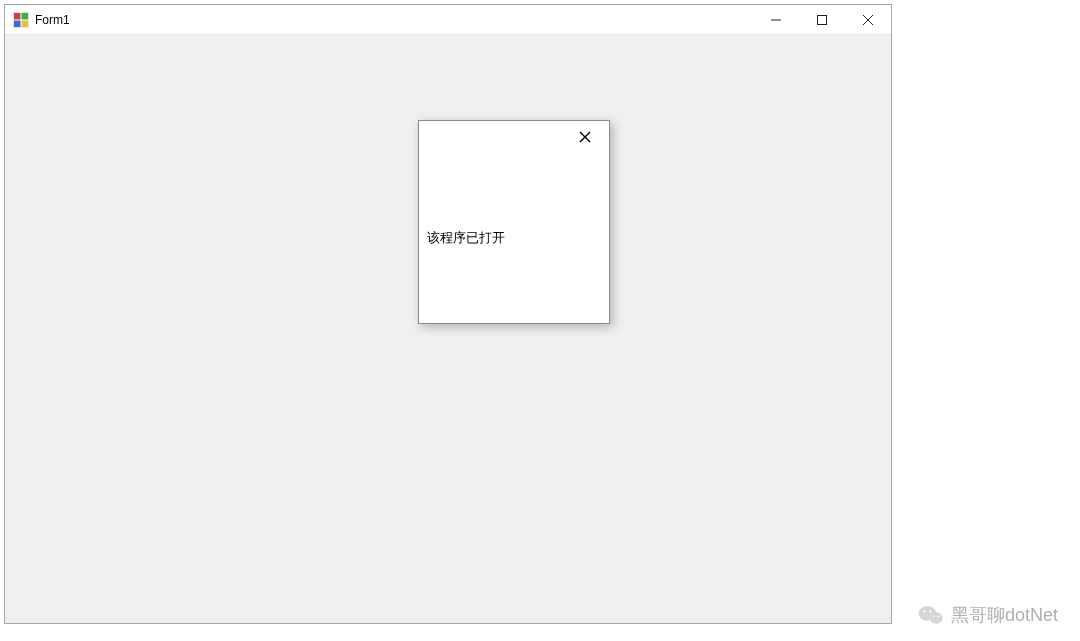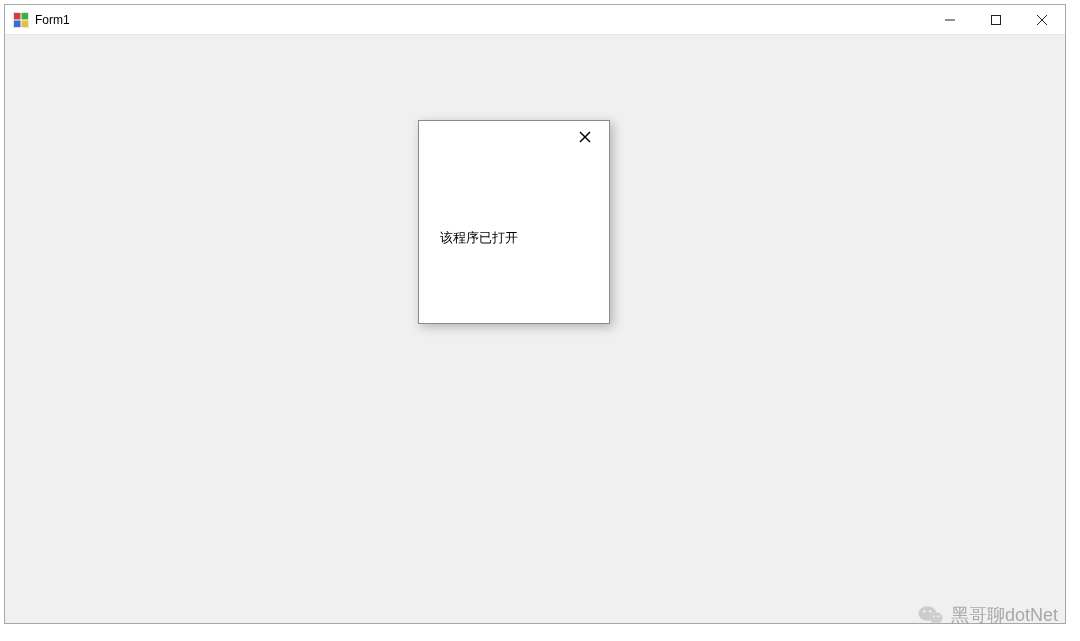--- a/index.html
+++ b/index.html
@@ -12,21 +12,21 @@
       height: 641px;
       background: #ffffff;
       font-family: "Segoe UI", "Microsoft YaHei", Tahoma, sans-serif;
       overflow: hidden;
       position: relative;
     }
     .main-window {
       position: absolute;
       left: 4px;
       top: 4px;
-      width: 1062px;
+      width: 888px;
       height: 620px;
       border: 1px solid #a8a8a8;
       background: #ffffff;
       display: flex;
       flex-direction: column;
     }
     .titlebar {
       height: 30px;
       display: flex;
       align-items: center;
@@ -89,21 +89,21 @@
       height: 28px;
       display: flex;
       align-items: center;
       justify-content: center;
       color: #000;
     }
     .msgbox-body {
       flex: 1;
       display: flex;
       align-items: center;
-      padding: 0 21px;
+      padding: 0 8px;
     }
     .msgbox-text {
       font-size: 13px;
       color: #000;
     }
     .msgbox-footer {
       height: 54px;
       background: #f0f0f0;
       border-top: 1px solid #dfdfdf;
       display: flex;

